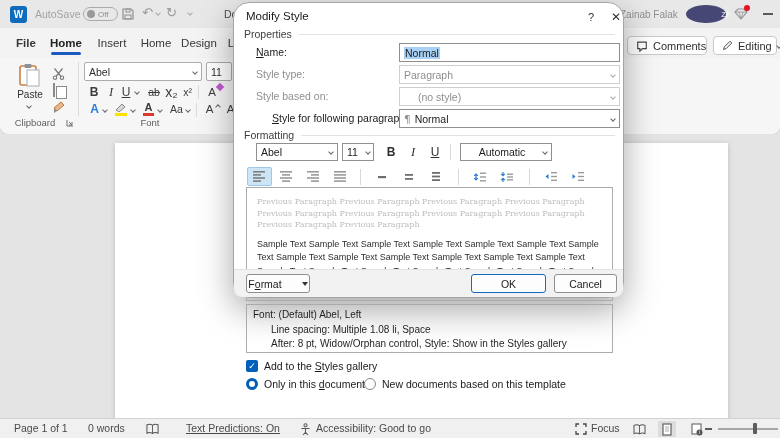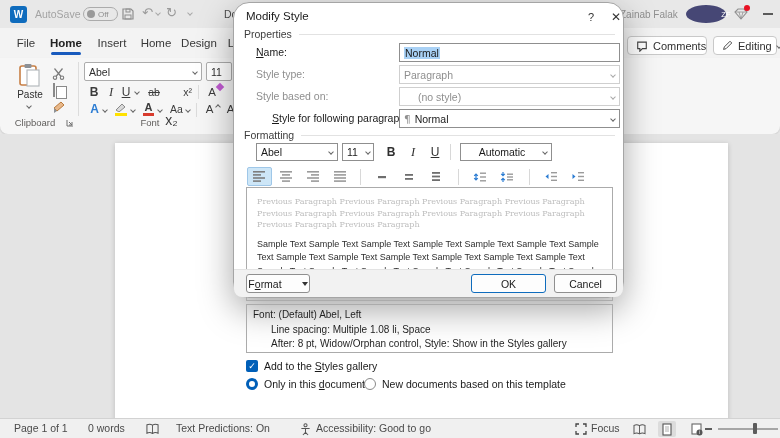--- a/index.html
+++ b/index.html
@@ -116,21 +116,21 @@
     <svg width="14" height="12" viewBox="0 0 14 12">
         <path d="M4 1h6l3 3-6 7-6-7z" fill="none" stroke="#8f8f8f" stroke-width="1.1"></path>
         <path d="M1 4h12M7 11L5 4M7 11l2-7" fill="none" stroke="#8f8f8f" stroke-width=".8"></path>
       </svg>
     <span class="dot"></span>
   </span>
   <span class="abs minbtn"></span>
 </div>
 
 <div class="tabsrow">
-  <span class="tab" style="left:10px;width:32px;">File</span>
+  <span class="tab" style="left:10px;width:32px;font-weight:bold;">File</span>
   <span class="tab active" style="left:44px;width:44px;">Home</span>
   <span class="tab" style="left:90px;width:44px;">Insert</span>
   <span class="tab" style="left:136px;width:40px;">Home</span>
   <span class="tab" style="left:176px;width:46px;">Design</span>
   <span class="tab" style="left:222px;width:46px;">Layout</span>
 </div>
 <div class="pillbtn" style="left:627px;width:80px;">
   <span>
       <svg width="12" height="12" viewBox="0 0 14 14">
         <path d="M2 2.5h10v7.5H7.5L4.5 13v-3H2z" fill="none" stroke="#444" stroke-width="1.3"></path>
@@ -187,21 +187,21 @@
     <span class="chv sm"></span>
   </div>
   <div class="combo-mini" style="left:206px;top:4px;width:26px;height:19px;">
     <span>11</span>
   </div>
   <span class="rbtn" style="left:86px;top:26px;width:16px;height:16px;font-weight:bold;font-size:12px;align-items:center;">B</span>
   <span class="rbtn" style="left:104px;top:26px;width:14px;height:16px;font-style:italic;font-family:'Liberation Serif',serif;font-size:12.5px;align-items:center;">I</span>
   <span class="rbtn" style="left:119px;top:26px;width:14px;height:16px;text-decoration:underline;font-size:12px;align-items:center;">U</span>
   <span class="abs chv sm" style="left:135px;top:32px;"></span>
   <span class="rbtn" style="left:146px;top:26px;width:16px;height:16px;text-decoration:line-through;font-size:10.5px;align-items:center;">ab</span>
-  <span class="rbtn" style="left:164px;top:26px;width:15px;height:16px;font-size:14px;align-items:center;margin-top:28px;">x₂</span>
+  <span class="rbtn" style="left:164px;top:26px;width:15px;height:16px;font-size:14px;align-items:center;">x₂</span>
   <span class="rbtn" style="left:180px;top:26px;width:15px;height:16px;font-size:10.5px;align-items:center;">x²</span>
   <div class="vdiv" style="left:198px;top:27px;height:14px;"></div>
   <span class="rbtn" style="left:205px;top:26px;width:14px;height:16px;font-size:11.5px;align-items:center;">A</span>
   <span class="abs" style="left:217px;top:26px;width:6px;height:6px;background:#c05bd1;transform:rotate(45deg);"></span>
 
   <span class="rbtn" style="left:87px;top:44px;width:15px;height:14px;font-weight:bold;font-size:12px;color:#2b7cd3;align-items:center;">A</span>
   <span class="abs chv sm" style="left:103px;top:50px;"></span>
   <span class="abs" style="left:114px;top:44px;width:14px;height:14px;">
     <svg width="13" height="10" viewBox="0 0 13 10">
         <path d="M2 8l6-6 3 3-6 5z" fill="#d9d9d9" stroke="#8a8a8a" stroke-width="1"></path>
@@ -227,21 +227,21 @@
 
 <div class="statusbar">
   <span class="sitem" style="left:14px;">Page 1 of 1</span>
   <span class="sitem" style="left:88px;">0 words</span>
   <span class="sitem" style="left:146px;top:4px;">
     <svg width="13" height="12" viewBox="0 0 14 12">
         <path d="M1 1.5c2-.9 4-.9 6 .3 2-1.2 4-1.2 6-.3v9c-2-.9-4-.9-6 .3-2-1.2-4-1.2-6-.3z" fill="none" stroke="#555" stroke-width="1.1"></path>
         <line x1="7" y1="1.8" x2="7" y2="10.8" stroke="#555" stroke-width="1"></line>
       </svg>
   </span>
-  <span class="sitem" style="left:176px;">Text Predictions: On</span>
+  <span class="sitem" style="left:186px;text-decoration:underline;">Text Predictions: On</span>
   <span class="sitem" style="left:300px;top:4px;">
     <svg width="11" height="13" viewBox="0 0 12 14">
         <circle cx="6" cy="2.4" r="1.7" fill="none" stroke="#555" stroke-width="1.1"></circle>
         <path d="M1.5 6h9M6 6v4.2M6 10.2L3.2 13M6 10.2L8.8 13" fill="none" stroke="#555" stroke-width="1.1"></path>
       </svg>
   </span>
   <span class="sitem" style="left:316px;">Accessibility: Good to go</span>
 
   <span class="sitem" style="left:575px;top:4px;">
     <svg width="12" height="12" viewBox="0 0 12 12">

